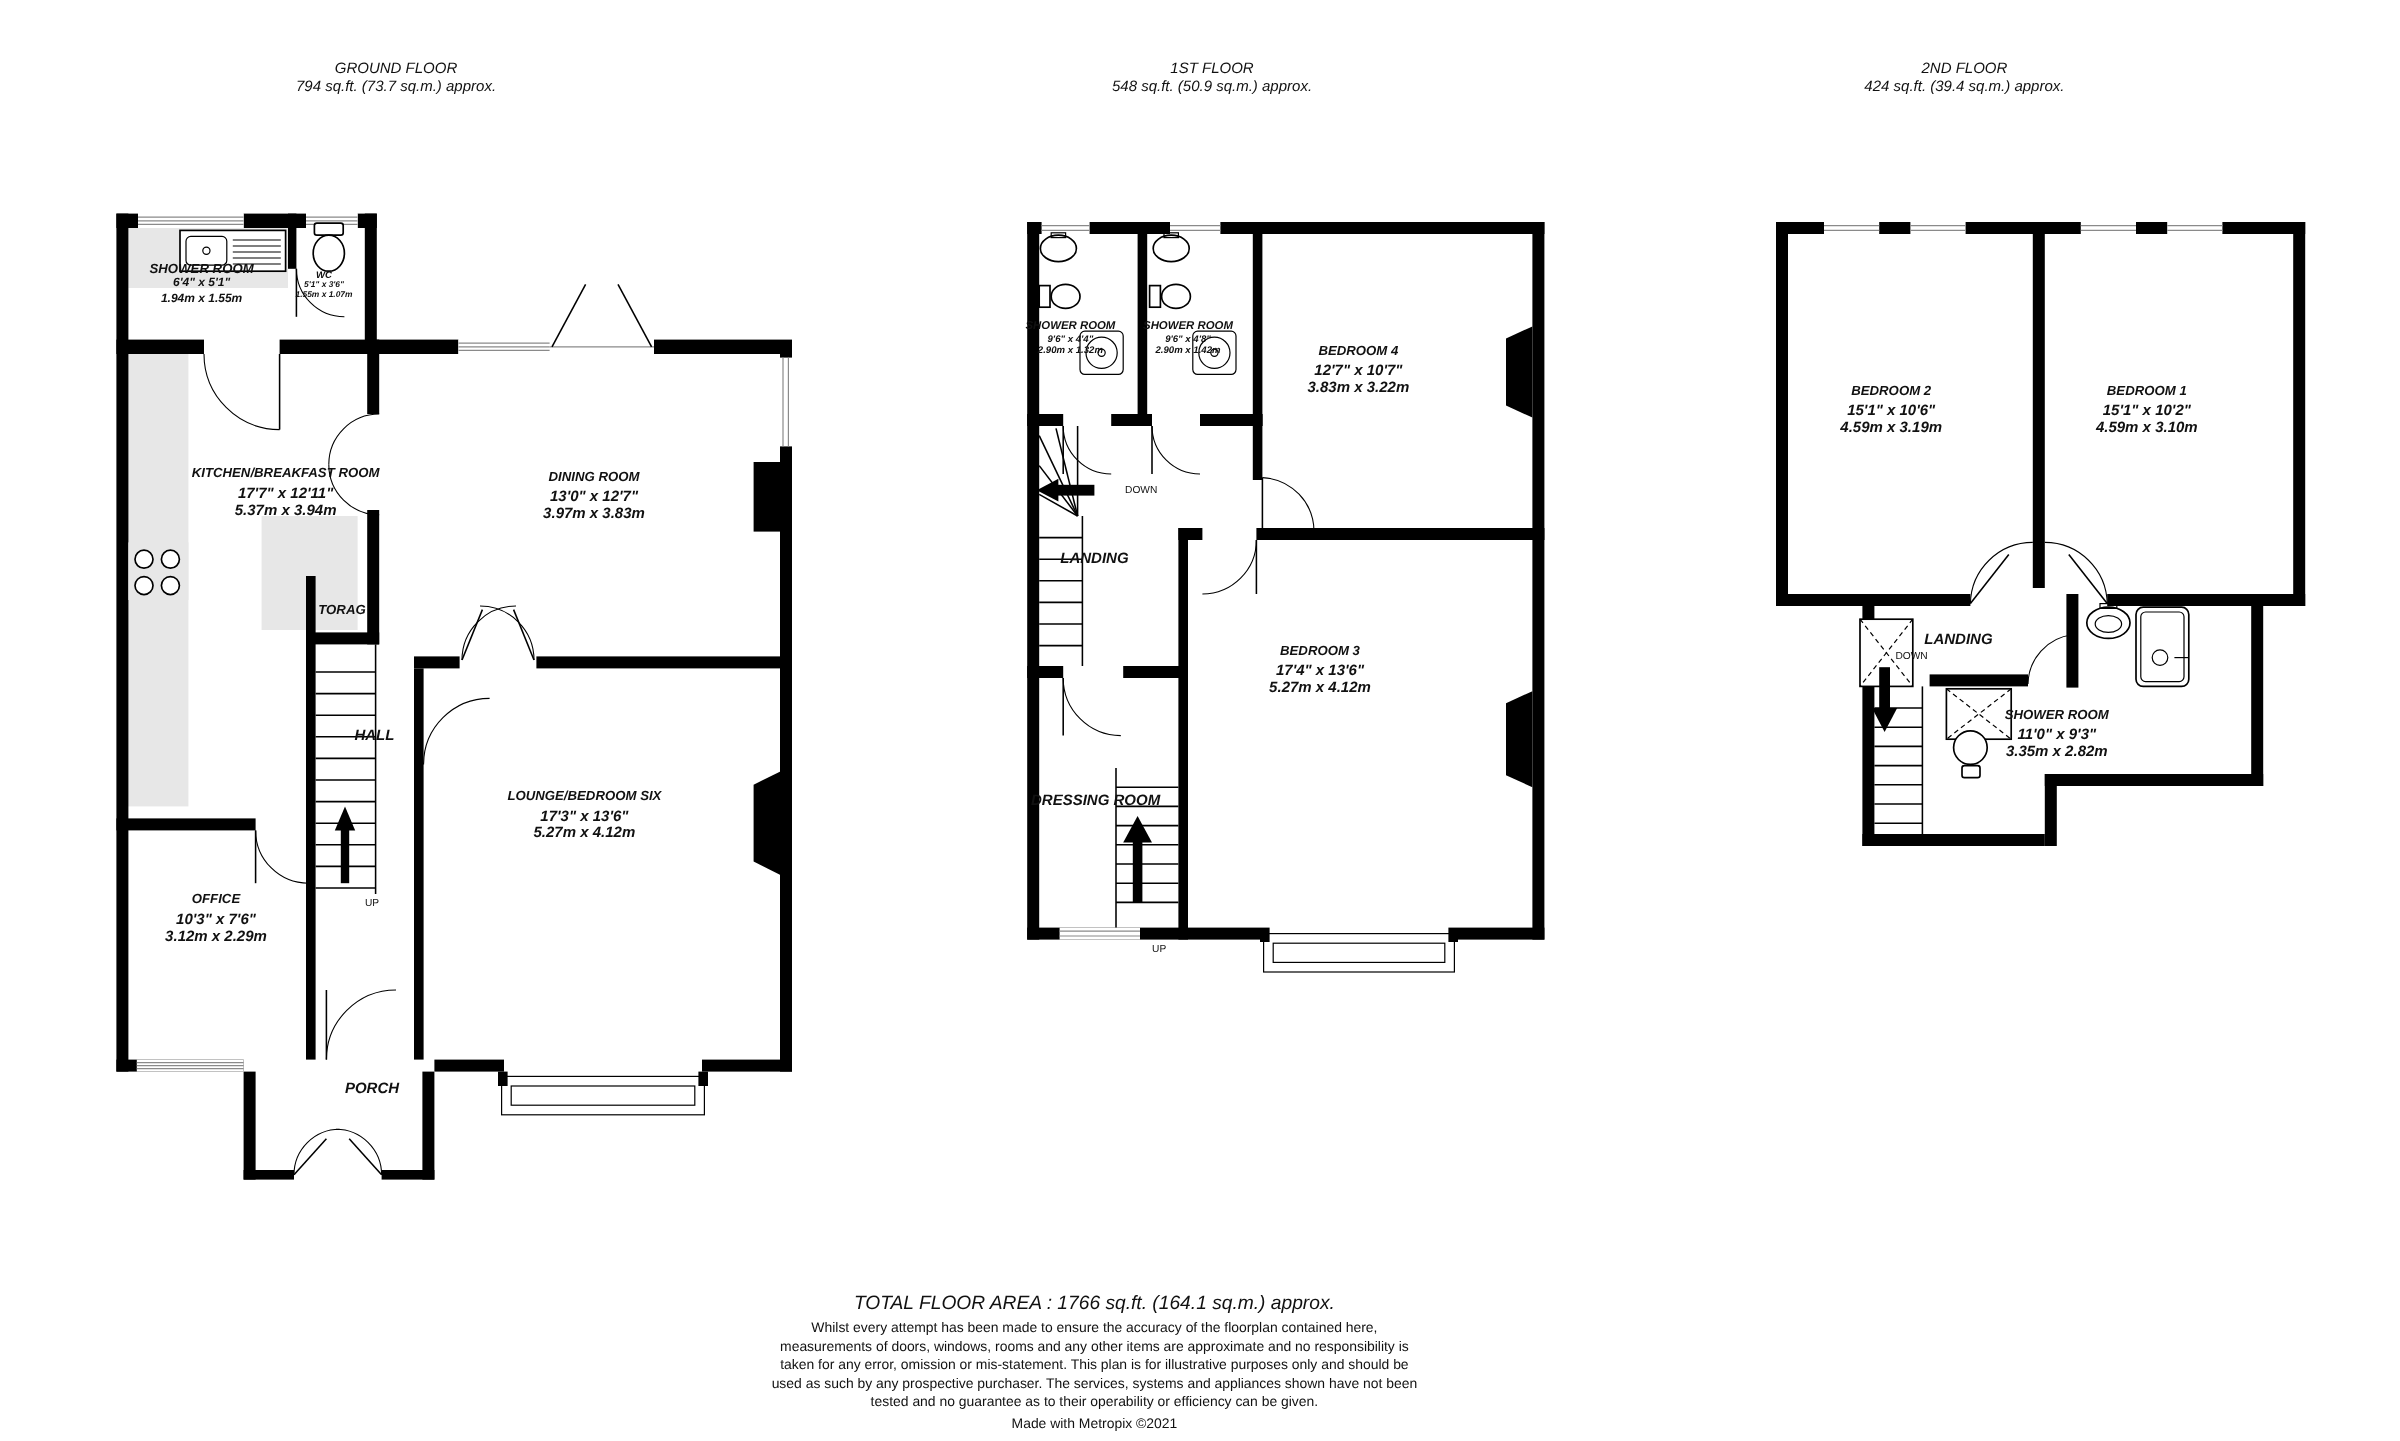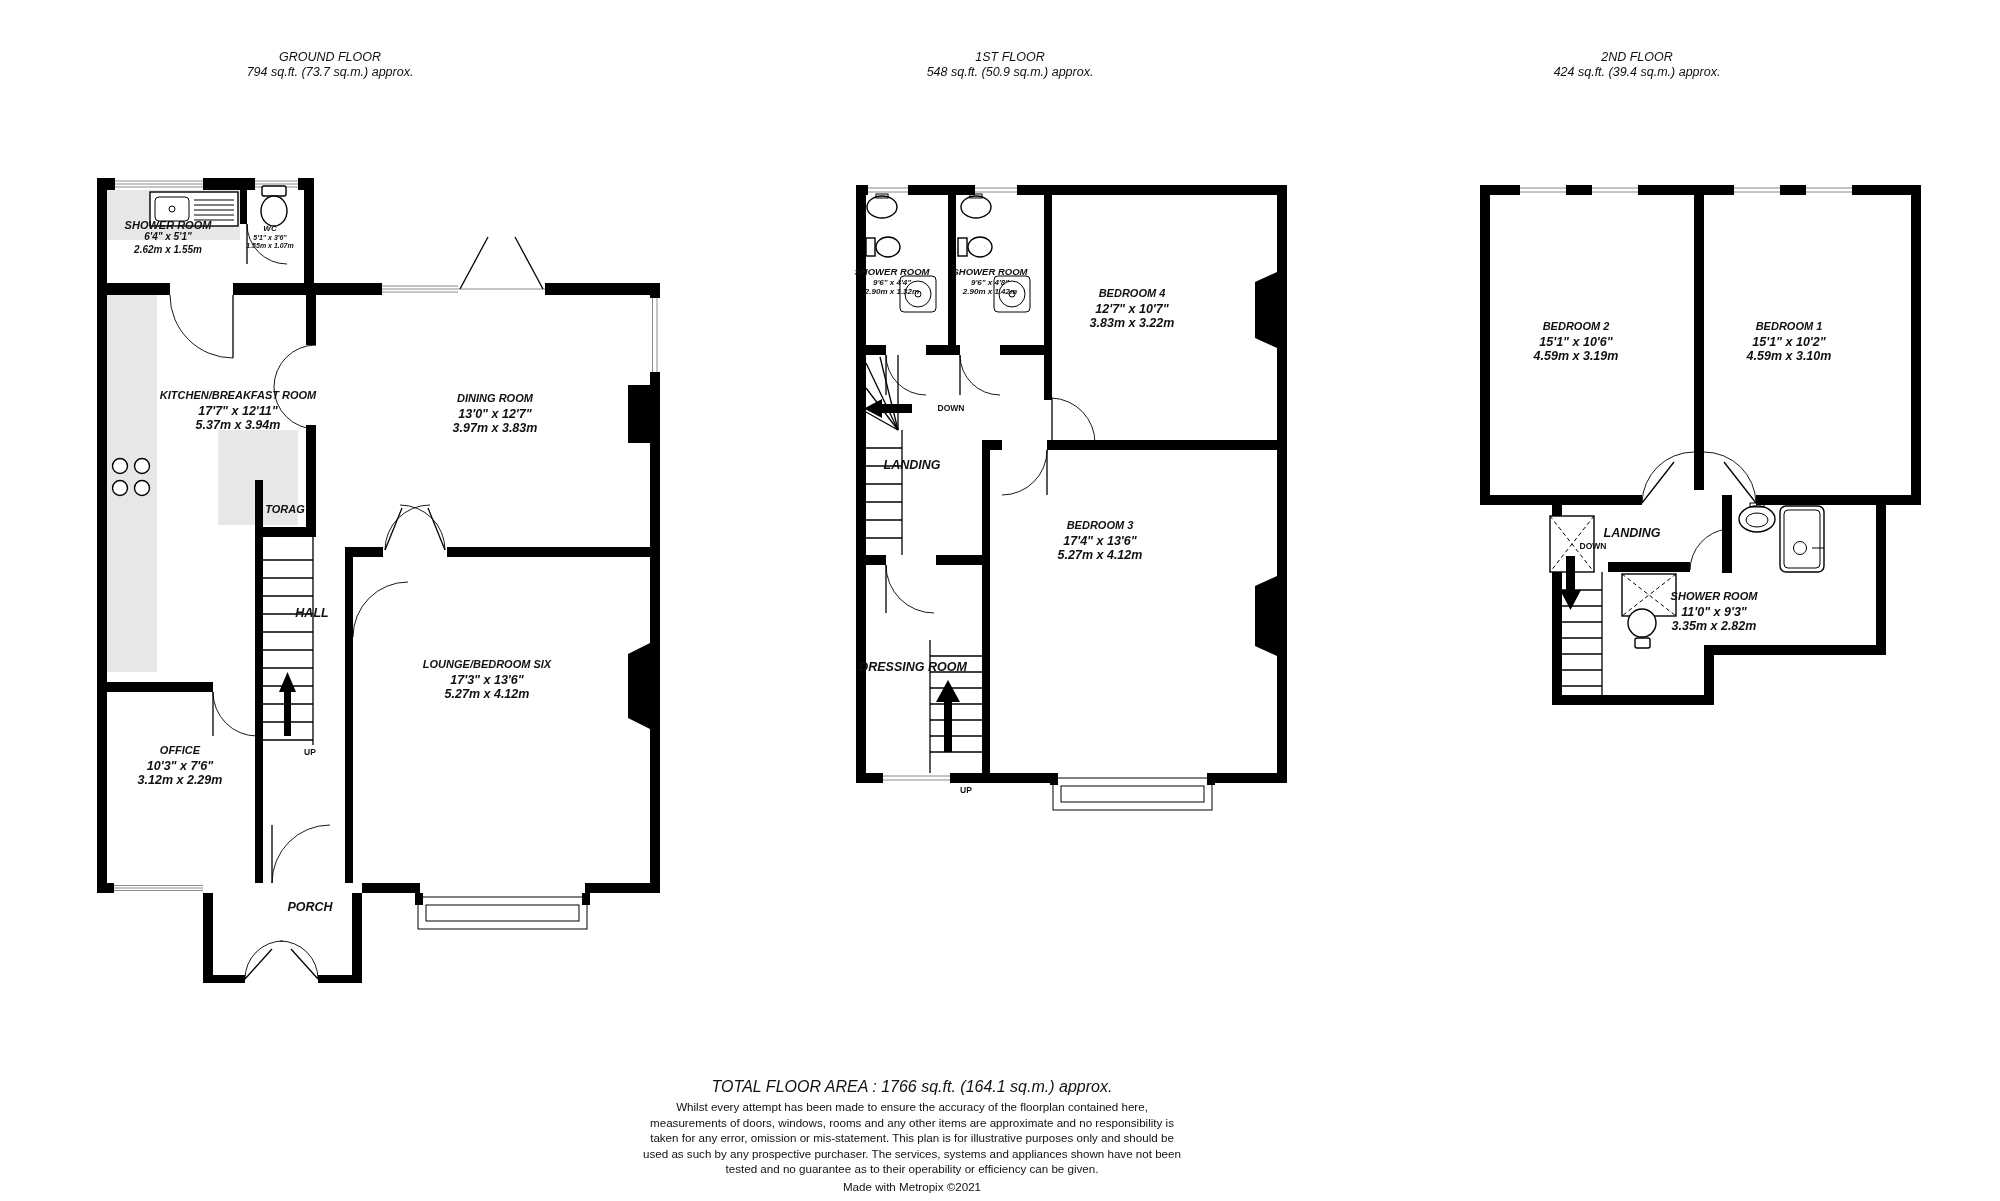--- a/index.html
+++ b/index.html
@@ -23,21 +23,21 @@
   .lbl{position:absolute;transform:translate(-50%,-50%);text-align:center;
        font-style:italic;font-weight:bold;white-space:nowrap;z-index:6;}
   .nm{display:block;}
   .f13{font-size:11px;line-height:15.5px;}
   .f12{font-size:12.5px;line-height:14.5px;}
   .f11{font-size:11px;line-height:12px;}
   .f10{font-size:10px;line-height:12.5px;}
   .f95{font-size:9.5px;line-height:10.5px;}
   .f8{font-size:8px;line-height:9.5px;}
   .f7{font-size:7px;line-height:8px;}
-  .tiny{font-style:normal;font-weight:bold;font-size:8.5px;padding-left:44px;}
+  .tiny{font-style:normal;font-weight:normal;font-size:8.5px;padding-left:44px;}
   .footer-total{position:absolute;left:912px;top:1078px;transform:translateX(-50%);
                 font-style:italic;font-size:16px;white-space:nowrap;z-index:6;}
   .footer-disc{position:absolute;left:912px;top:1099px;transform:translateX(-50%);
                width:545px;font-size:11.6px;line-height:15.6px;text-align:center;z-index:6;}
   .footer-credit{position:absolute;left:912px;top:1180px;transform:translateX(-50%);
                  font-size:11.6px;text-align:center;z-index:6;}
 </style>
 </head>
 <body>
 
@@ -375,21 +375,21 @@
     <span class="nm">548 sq.ft. (50.9 sq.m.) approx.</span>
   </div>
   <div class="floor-hdr" style="left:1637px;top:50px">
     <span class="nm">2ND FLOOR</span>
     <span class="nm">424 sq.ft. (39.4 sq.m.) approx.</span>
   </div>
 
   <div class="lbl" style="left:168px;top:237px">
     <span class="nm f11">SHOWER ROOM</span>
     <span class="nm f10">6'4" x 5'1"</span>
-    <span class="nm f10">2.62m x 1.55m</span>
+    <span class="nm f10">1.94m x 1.55m</span>
   </div>
   <div class="lbl" style="left:270px;top:237px">
     <span class="nm f8">WC</span>
     <span class="nm f7">5'1" x 3'6"</span>
     <span class="nm f7">1.55m x 1.07m</span>
   </div>
   <div class="lbl" style="left:238px;top:410px">
     <span class="nm f13">KITCHEN/BREAKFAST ROOM</span>
     <span class="nm f12">17'7" x 12'11"</span>
     <span class="nm f12">5.37m x 3.94m</span>
@@ -436,21 +436,21 @@
     <span class="nm f13">BEDROOM 4</span>
     <span class="nm f12">12'7" x 10'7"</span>
     <span class="nm f12">3.83m x 3.22m</span>
   </div>
   <div class="lbl tiny" style="left:929px;top:408px">
     <span>DOWN</span>
   </div>
   <div class="lbl" style="left:912px;top:465px">
     <span class="nm f12">LANDING</span>
   </div>
-  <div class="lbl" style="left:1100px;top:540px">
+  <div class="lbl" style="left:1100px;top:558px">
     <span class="nm f13">BEDROOM 3</span>
     <span class="nm f12">17'4" x 13'6"</span>
     <span class="nm f12">5.27m x 4.12m</span>
   </div>
   <div class="lbl" style="left:913px;top:667px">
     <span class="nm f12">DRESSING ROOM</span>
   </div>
   <div class="lbl tiny" style="left:944px;top:790px">
     <span>UP</span>
   </div>

